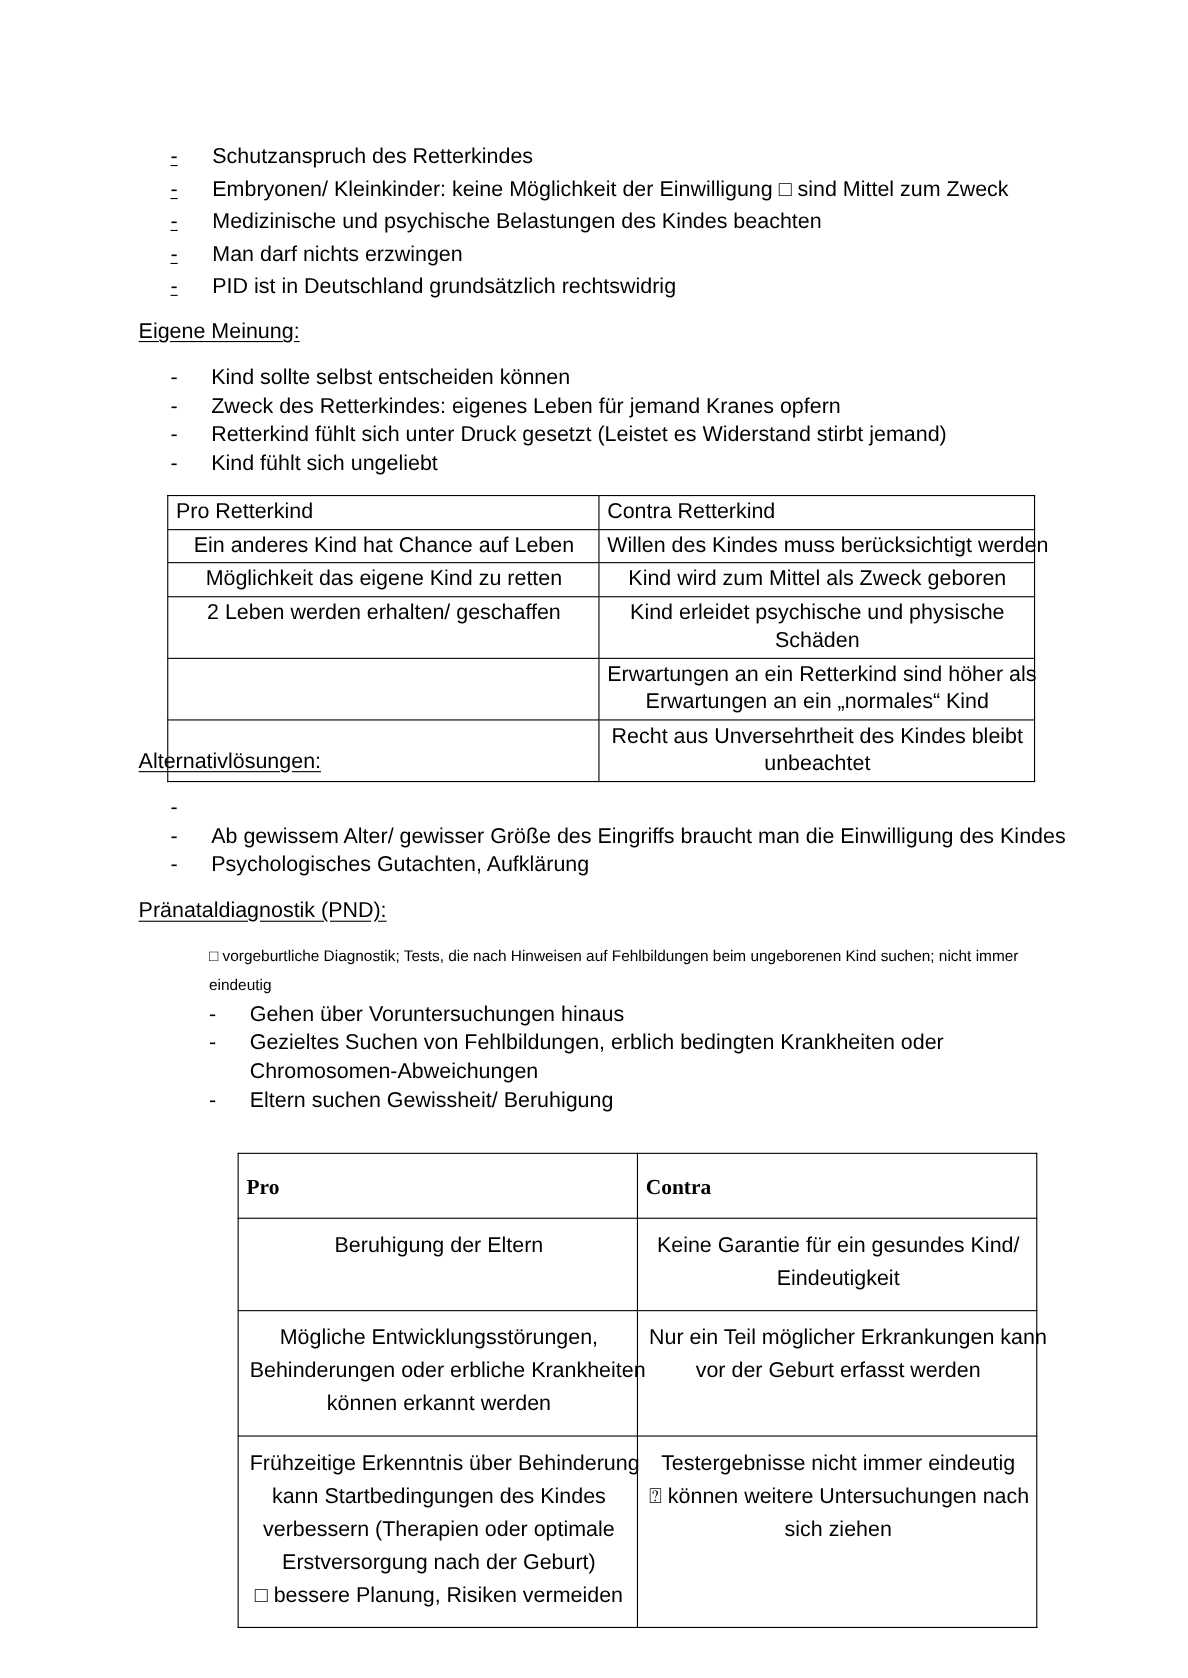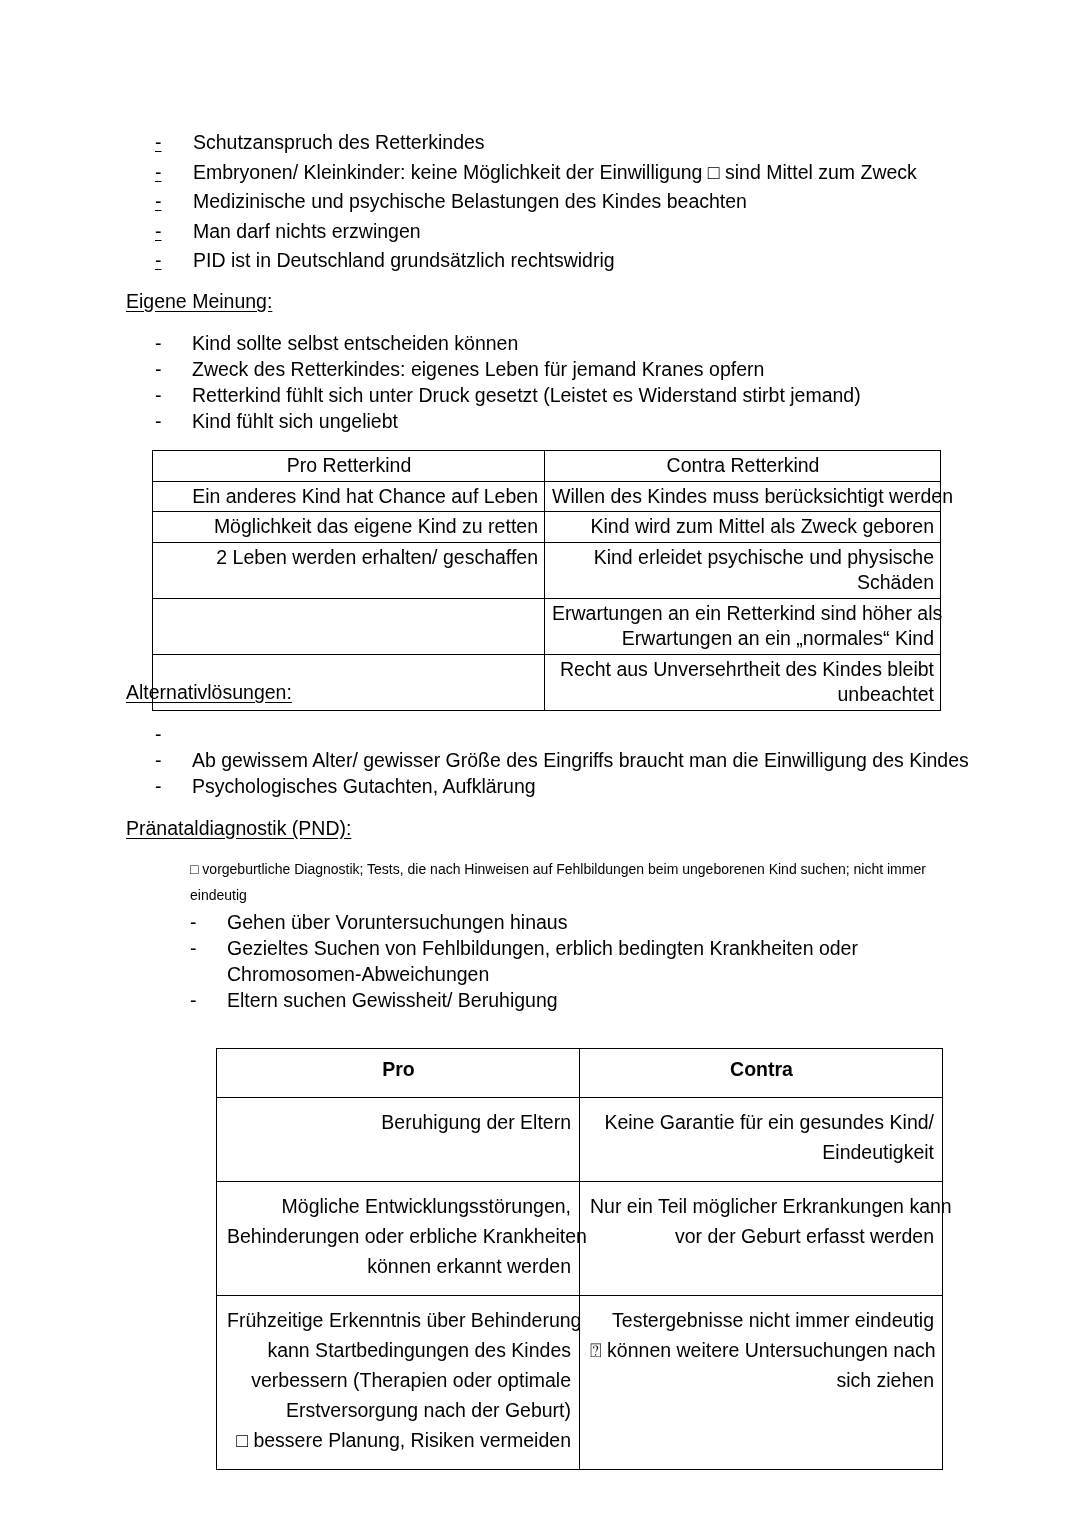--- a/index.html
+++ b/index.html
@@ -90,25 +90,25 @@
     position: absolute;
     border-collapse: collapse;
     table-layout: fixed;
     font-size: 19.5px;
   }
   table.doc-table td, table.doc-table th {
     border: 1.4px solid #000;
     padding: 2px 6px 2px 7px;
     vertical-align: top;
     font-weight: normal;
-    text-align: right;
+    text-align: center;
     line-height: 25.5px;
   }
   table.doc-table th {
-    text-align: center;
+    text-align: left;
   }
 
   
   #table-pro-contra-retterkind {
     left: 152px;
     top: 450px;
     width: 788px;
   }
   #table-pro-contra-retterkind col.c1 { width: 392px; }
   #table-pro-contra-retterkind col.c2 { width: 396px; }
@@ -122,21 +122,22 @@
     top: 1048px;
     width: 726px;
     font-size: 19.5px;
   }
   #table-pro-contra-pnd col.c1 { width: 363px; }
   #table-pro-contra-pnd col.c2 { width: 363px; }
   #table-pro-contra-pnd th {
     font-weight: bold;
     height: 38px;
     vertical-align: top;
-    padding-top: 8px;
+    padding-top: 18px;
+    font-family: Liberation Serif, serif;
   }
   #table-pro-contra-pnd td {
     padding: 9px 8px 14px 10px;
     line-height: 30px;
     margin-left: 28px;
   }
   #table-pro-contra-pnd tr.r1 td { height: 58px; }
   #table-pro-contra-pnd tr.r2 td { height: 76px; }
   #table-pro-contra-pnd tr.r3 td { height: 126px; }
 

